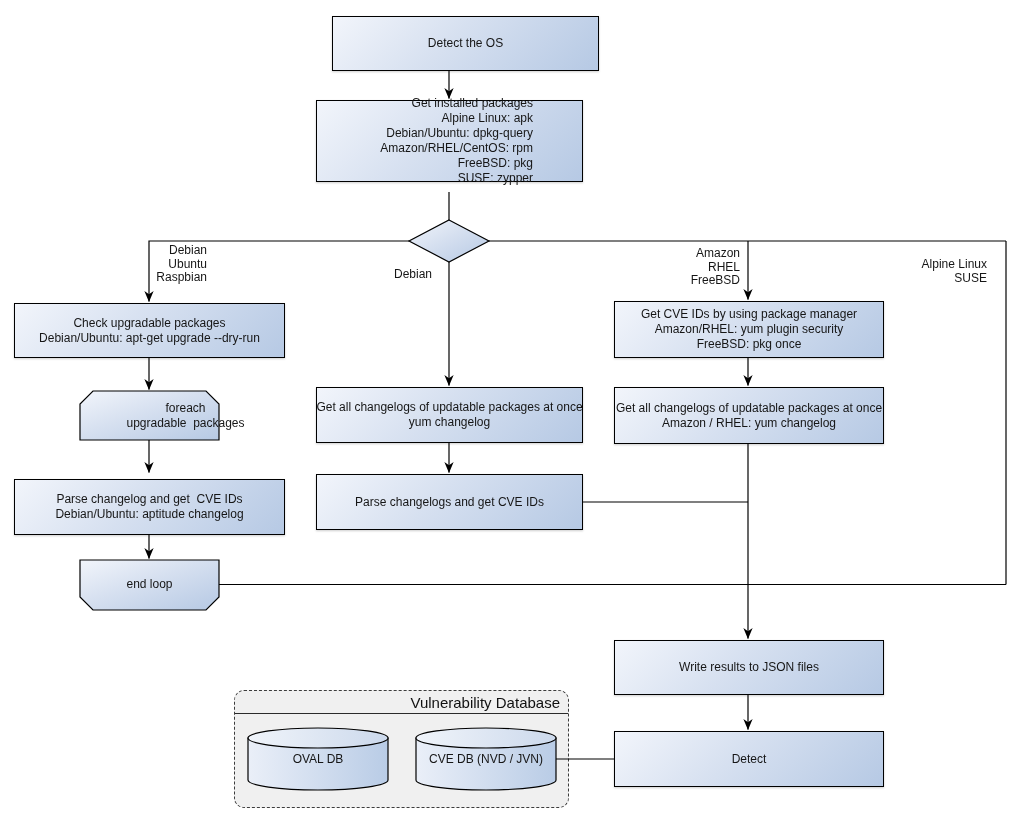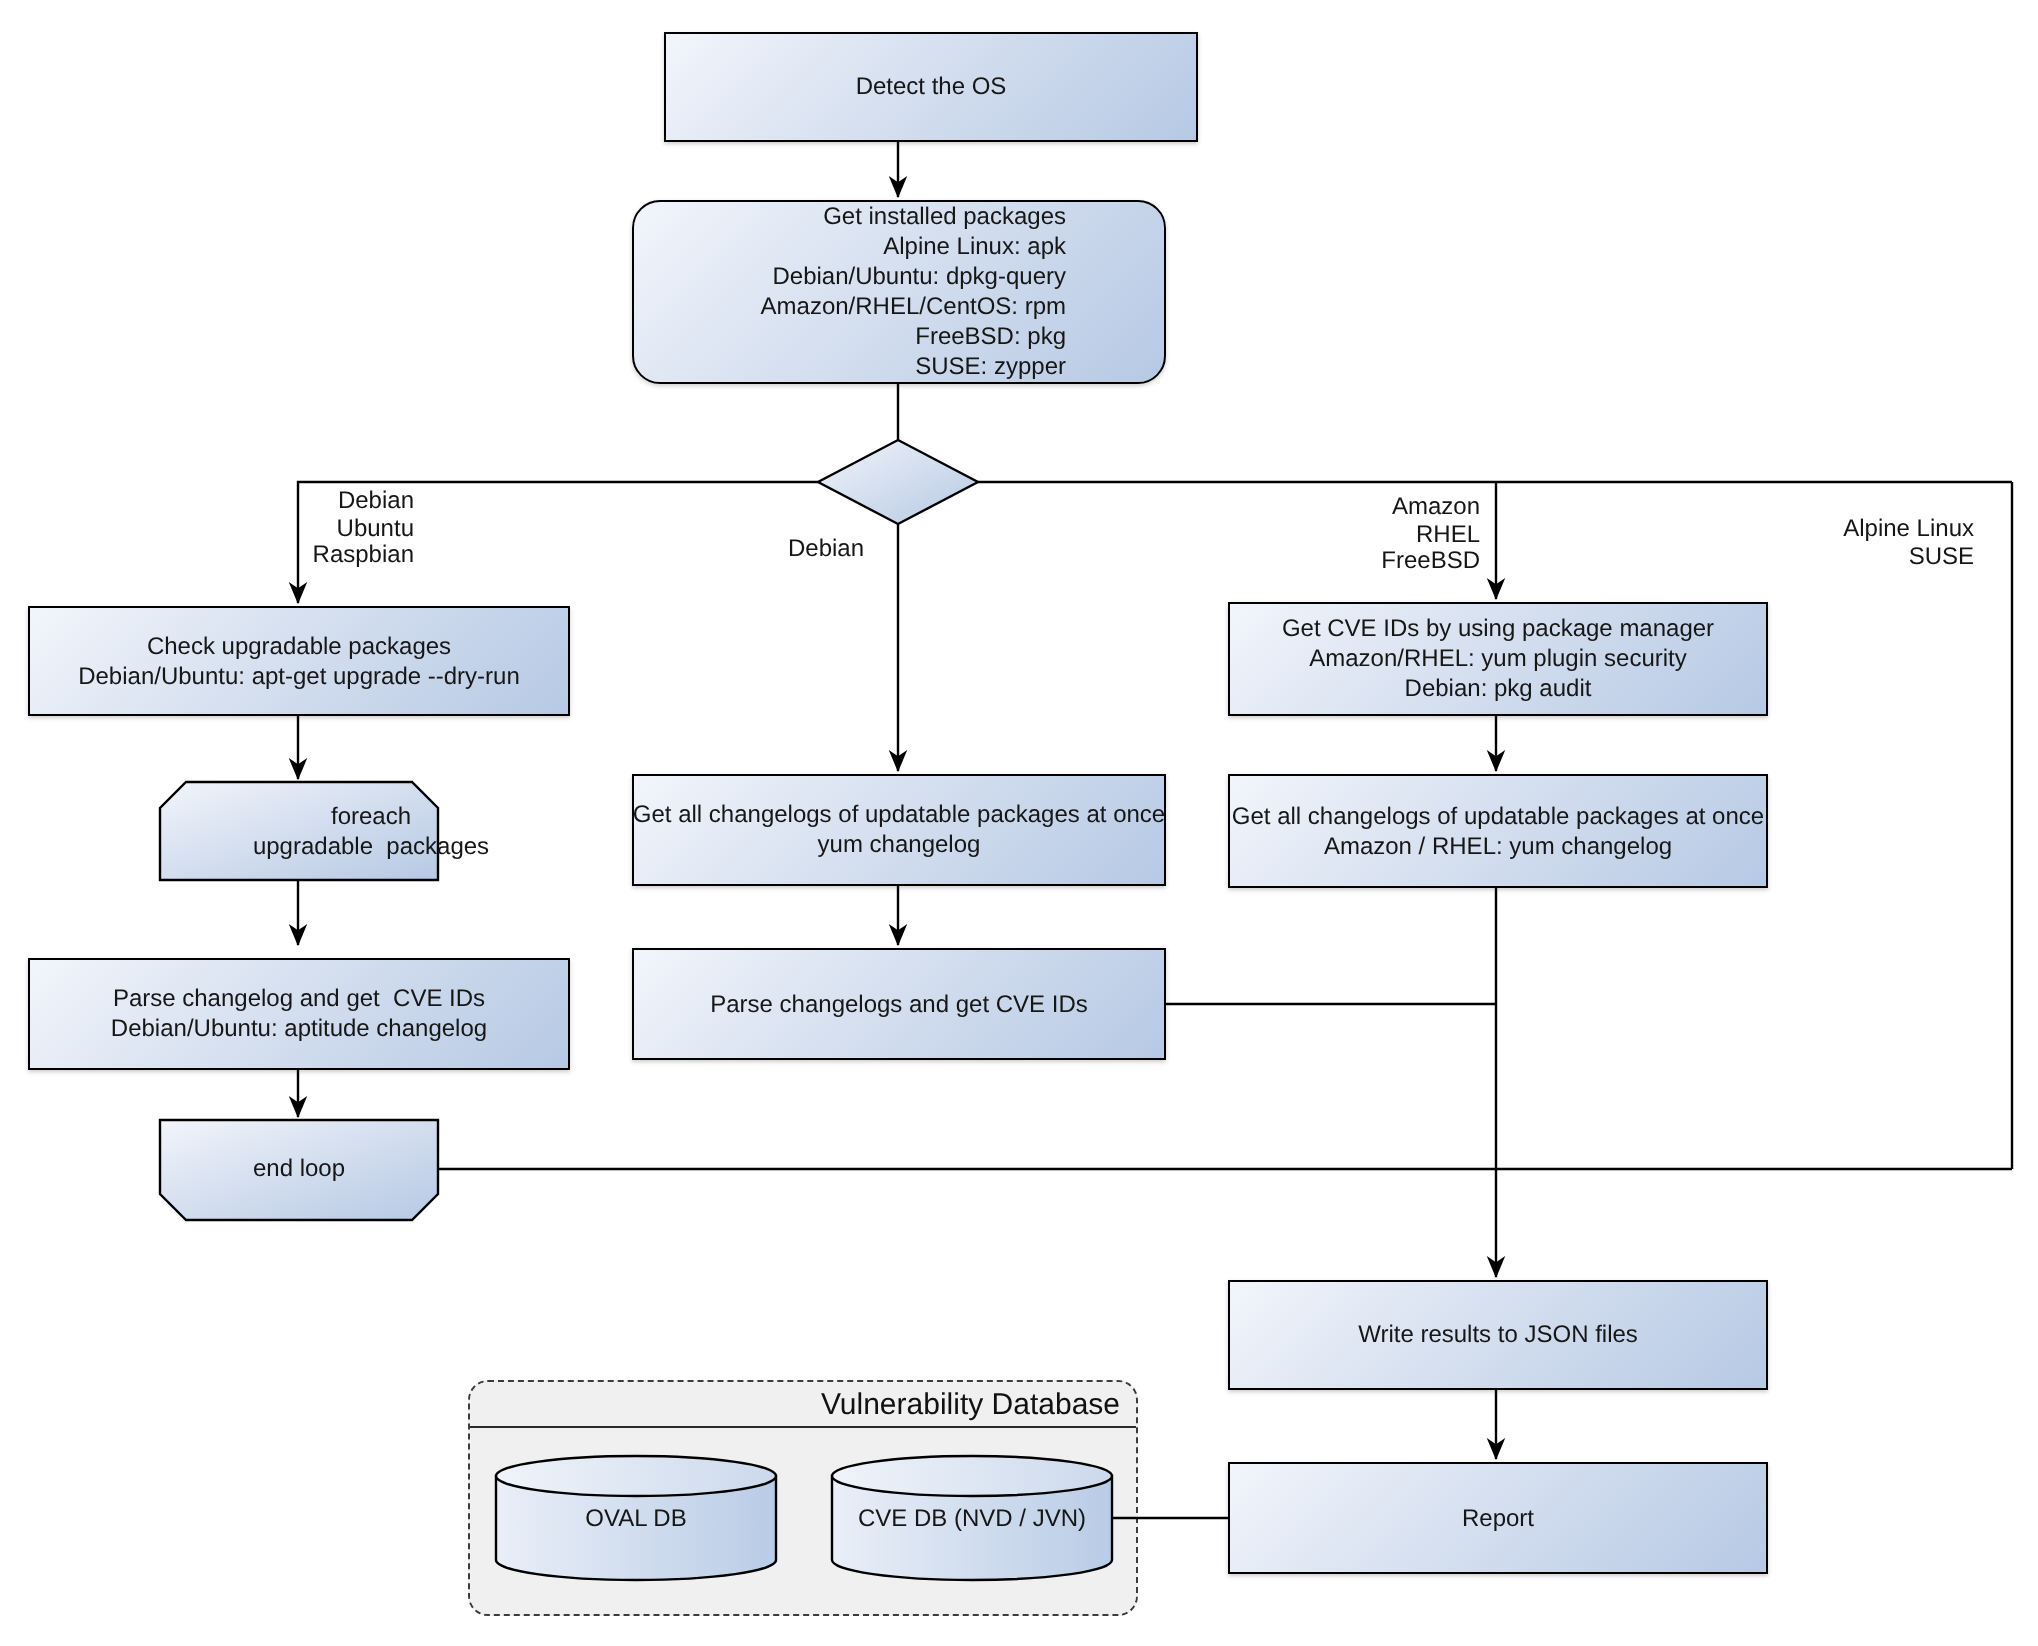--- a/index.html
+++ b/index.html
@@ -93,21 +93,21 @@
       <ellipse cx="318" cy="738" rx="70" ry="10" fill="url(#lidGrad)"></ellipse>
       <path d="M416,738 L416,780 A70,10 0 0 0 556,780 L556,738 Z" fill="url(#cylGrad)"></path>
       <ellipse cx="486" cy="738" rx="70" ry="10" fill="url(#lidGrad)"></ellipse>
     </g>
   </svg>
 
   <div class="node" style="left:316px;top:16px;width:267px;height:55px;margin-left:16px;">
     <span class="ln">Detect the OS</span>
   </div>
 
-  <div class="node right" style="left:316px;top:100px;width:267px;height:92px;border-radius:14px;">
+  <div class="node right" style="left:316px;top:100px;width:267px;height:82px;">
     <span class="ln">Get installed packages</span>
     <span class="ln">Alpine Linux: apk</span>
     <span class="ln">Debian/Ubuntu: dpkg-query</span>
     <span class="ln">Amazon/RHEL/CentOS: rpm</span>
     <span class="ln">FreeBSD: pkg</span>
     <span class="ln">SUSE: zypper</span>
   </div>
 
   <div class="node" style="left:14px;top:303px;width:271px;height:55px;">
     <span class="ln">Check upgradable packages</span>
@@ -124,34 +124,34 @@
     <span class="ln">yum changelog</span>
   </div>
 
   <div class="node" style="left:316px;top:474px;width:267px;height:56px;">
     <span class="ln">Parse changelogs and get CVE IDs</span>
   </div>
 
   <div class="node" style="left:614px;top:301px;width:270px;height:57px;">
     <span class="ln">Get CVE IDs by using package manager</span>
     <span class="ln">Amazon/RHEL: yum plugin security</span>
-    <span class="ln">Debian: pkg audit</span>
+    <span class="ln">FreeBSD: pkg once</span>
   </div>
 
   <div class="node" style="left:614px;top:387px;width:270px;height:57px;">
     <span class="ln">Get all changelogs of updatable packages at once</span>
     <span class="ln">Amazon / RHEL: yum changelog</span>
   </div>
 
   <div class="node" style="left:614px;top:640px;width:270px;height:55px;">
     <span class="ln">Write results to JSON files</span>
   </div>
 
   <div class="node" style="left:614px;top:731px;width:270px;height:56px;">
-    <span class="ln">Report</span>
+    <span class="ln">Detect</span>
   </div>
 
   <div class="shape-label" style="left:80px;top:395px;width:139px;height:42px;padding-left:36px;">
     <span class="ln">foreach</span>
     <span class="ln">upgradable  packages</span>
   </div>
 
   <div class="shape-label" style="left:80px;top:562px;width:139px;height:44px;">
     <span class="ln">end loop</span>
   </div>

